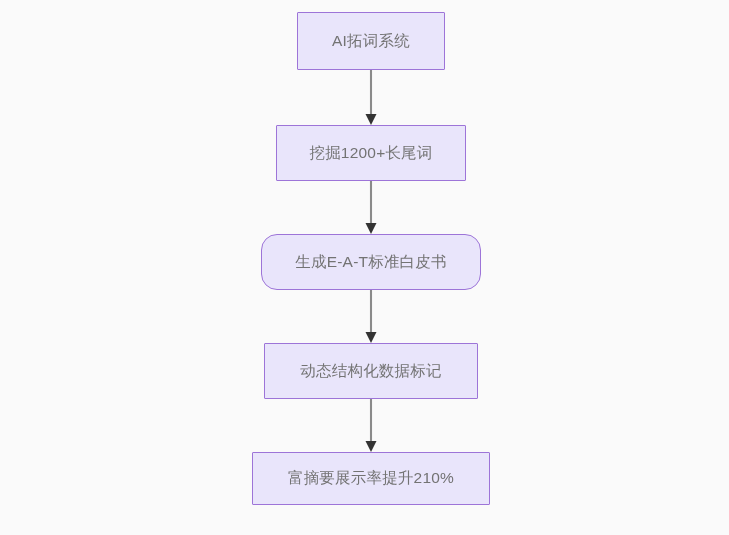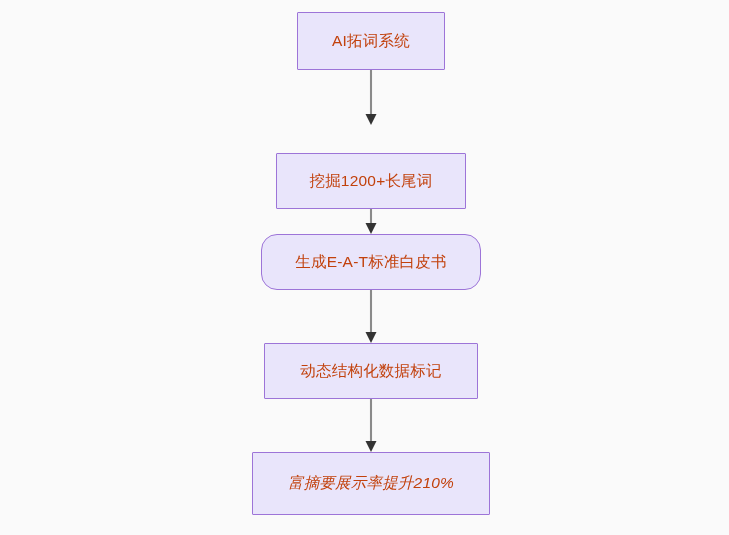--- a/index.html
+++ b/index.html
@@ -24,21 +24,21 @@
     box-sizing: border-box;
     background: #e9e5fb;
     border: 1.4px solid #9d74d8;
     border-radius: 1px;
     display: flex;
     align-items: center;
     justify-content: center;
     text-align: center;
   }
   .node-label {
-    color: #c2410c;
+    color: #737373;
     font-size: 15.5px;
     line-height: 1.2;
     letter-spacing: 0.2px;
     white-space: nowrap;
     font-family: "Liberation Sans", "DejaVu Sans", sans-serif;
   }
   .edge {
     position: absolute;
     overflow: visible;
   }
@@ -73,29 +73,29 @@
 
   <svg class="edge" style="left:361px; top:399px; width:20px; height:53px;" viewBox="0 0 20 53">
     <line class="edge-line" x1="10" y1="0" x2="10" y2="44"></line>
     <polygon class="edge-arrow" points="4.5,42 15.5,42 10,53"></polygon>
   </svg>
 
   <div class="node" style="left:297px; top:12px; width:148px; height:58px;">
     <span class="node-label">AI拓词系统</span>
   </div>
 
-  <div class="node" style="left:276px; top:125px; width:190px; height:56px;margin-top:28px;">
+  <div class="node" style="left:276px; top:125px; width:190px; height:56px;">
     <span class="node-label">挖掘1200+长尾词</span>
   </div>
 
   <div class="node" style="left:261px; top:234px; width:220px; height:56px;border-radius:16px;">
     <span class="node-label">生成E-A-T标准白皮书</span>
   </div>
 
   <div class="node" style="left:264px; top:343px; width:214px; height:56px;align-items:center;">
     <span class="node-label">动态结构化数据标记</span>
   </div>
 
-  <div class="node" style="left:252px; top:452px; width:238px; height:63px;font-style:italic;">
+  <div class="node" style="left:252px; top:452px; width:238px; height:53px;">
     <span class="node-label">富摘要展示率提升210%</span>
   </div>
 
 </div>
 
 </body></html>

